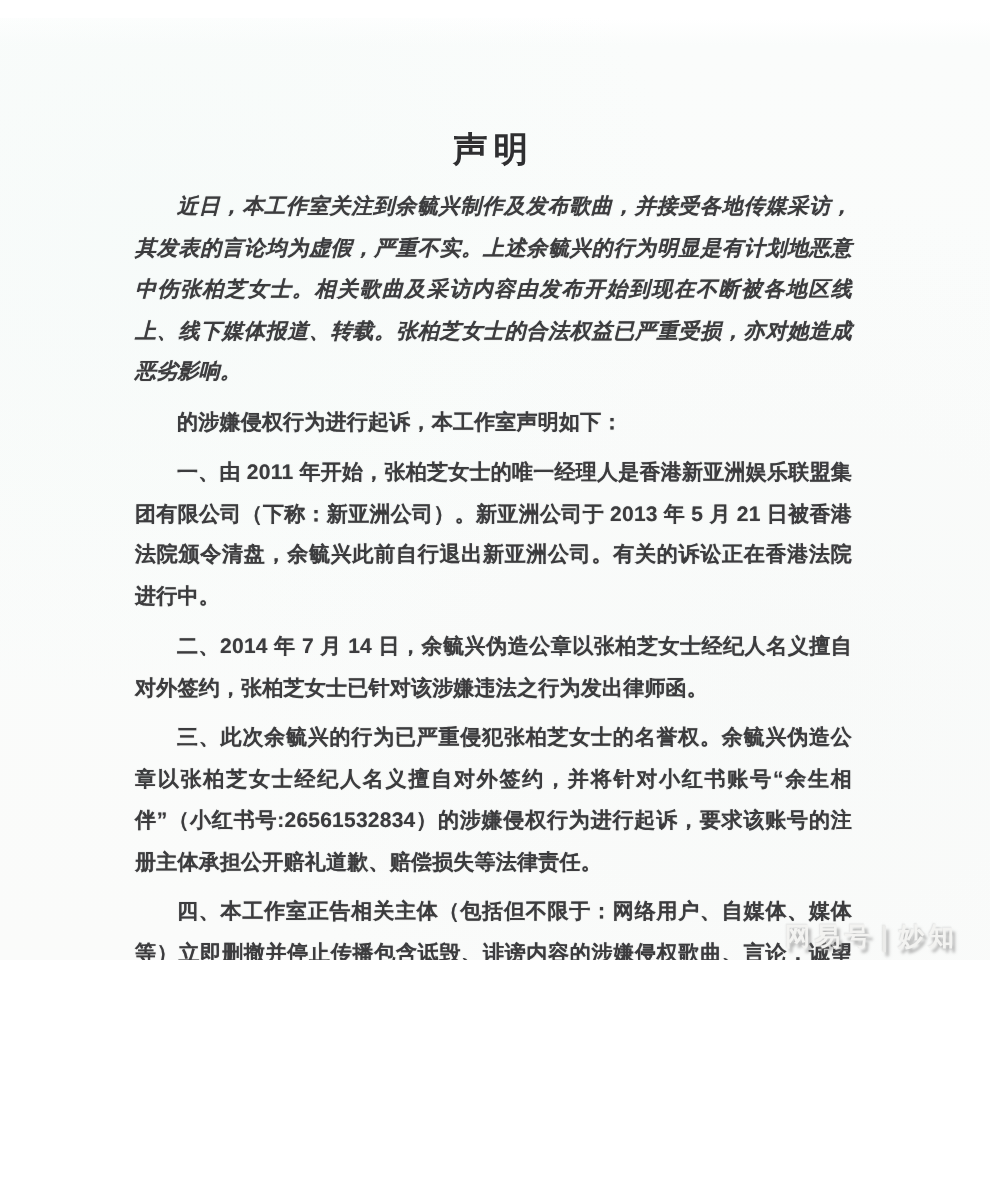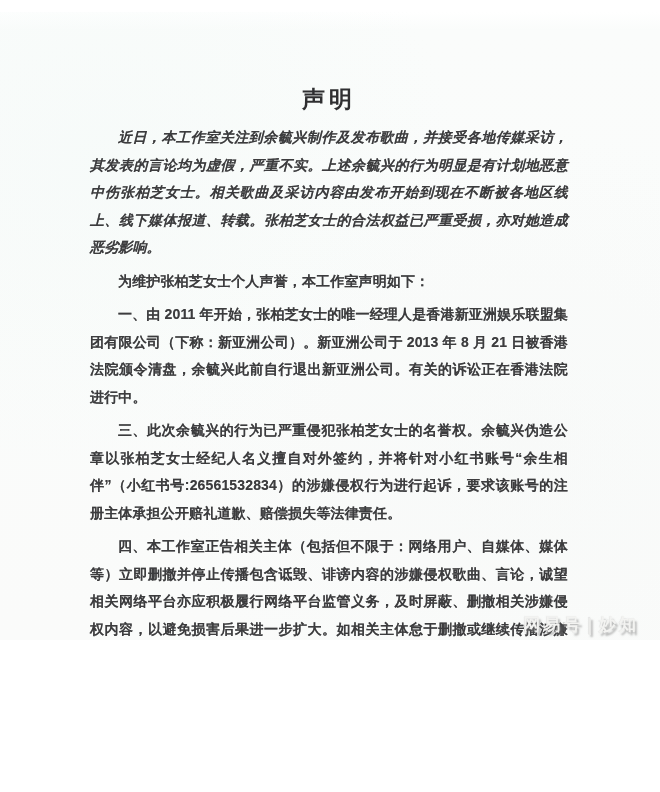--- a/index.html
+++ b/index.html
@@ -96,22 +96,23 @@
 <body>
 
 <div class="page">
   <div class="top-strip"></div>
 
   <div class="doc">
     <h1 class="doc-title">声明</h1>
 
     <div class="doc-body">
       <p class="first">近日，本工作室关注到余毓兴制作及发布歌曲，并接受各地传媒采访，其发表的言论均为虚假，严重不实。上述余毓兴的行为明显是有计划地恶意中伤张柏芝女士。相关歌曲及采访内容由发布开始到现在不断被各地区线上、线下媒体报道、转载。张柏芝女士的合法权益已严重受损，亦对她造成恶劣影响。</p>
-      <p>为维护张柏芝女士个人声誉，本工作室声明如下：</p>
-      <p>一、由 2011 年开始，张柏芝女士的唯一经理人是香港新亚洲娱乐联盟集团有限公司（下称：新亚洲公司）。新亚洲公司于 2013 年 8 月 21 日被香港法院颁令清盘，余毓兴此前自行退出新亚洲公司。有关的诉讼正在香港法院进行中。</p>
+      <p>的涉嫌侵权行为进行起诉，本工作室声明如下：</p>
+      <p>一、由 2011 年开始，张柏芝女士的唯一经理人是香港新亚洲娱乐联盟集团有限公司（下称：新亚洲公司）。新亚洲公司于 2013 年 5 月 21 日被香港法院颁令清盘，余毓兴此前自行退出新亚洲公司。有关的诉讼正在香港法院进行中。</p>
+      <p>二、2014 年 7 月 14 日，余毓兴伪造公章以张柏芝女士经纪人名义擅自对外签约，张柏芝女士已针对该涉嫌违法之行为发出律师函。</p>
       <p>三、此次余毓兴的行为已严重侵犯张柏芝女士的名誉权。余毓兴伪造公章以张柏芝女士经纪人名义擅自对外签约，并将针对小红书账号“余生相伴”（小红书号:26561532834）的涉嫌侵权行为进行起诉，要求该账号的注册主体承担公开赔礼道歉、赔偿损失等法律责任。</p>
       <p>四、本工作室正告相关主体（包括但不限于：网络用户、自媒体、媒体等）立即删撤并停止传播包含诋毁、诽谤内容的涉嫌侵权歌曲、言论，诚望相关网络平台亦应积极履行网络平台监管义务，及时屏蔽、删撤相关涉嫌侵权内容，以避免损害后果进一步扩大。如相关主体怠于删撤或继续传播涉嫌侵权内容，本工作室以及张柏芝女士将进一步采取诉讼维权措施，坚决维护张柏芝女士合法权益。</p>
       <p>小红书号！</p>
     </div>
 
   </div>
 
   <div class="cropped-date-marks">
     <i></i>
     <i></i>

